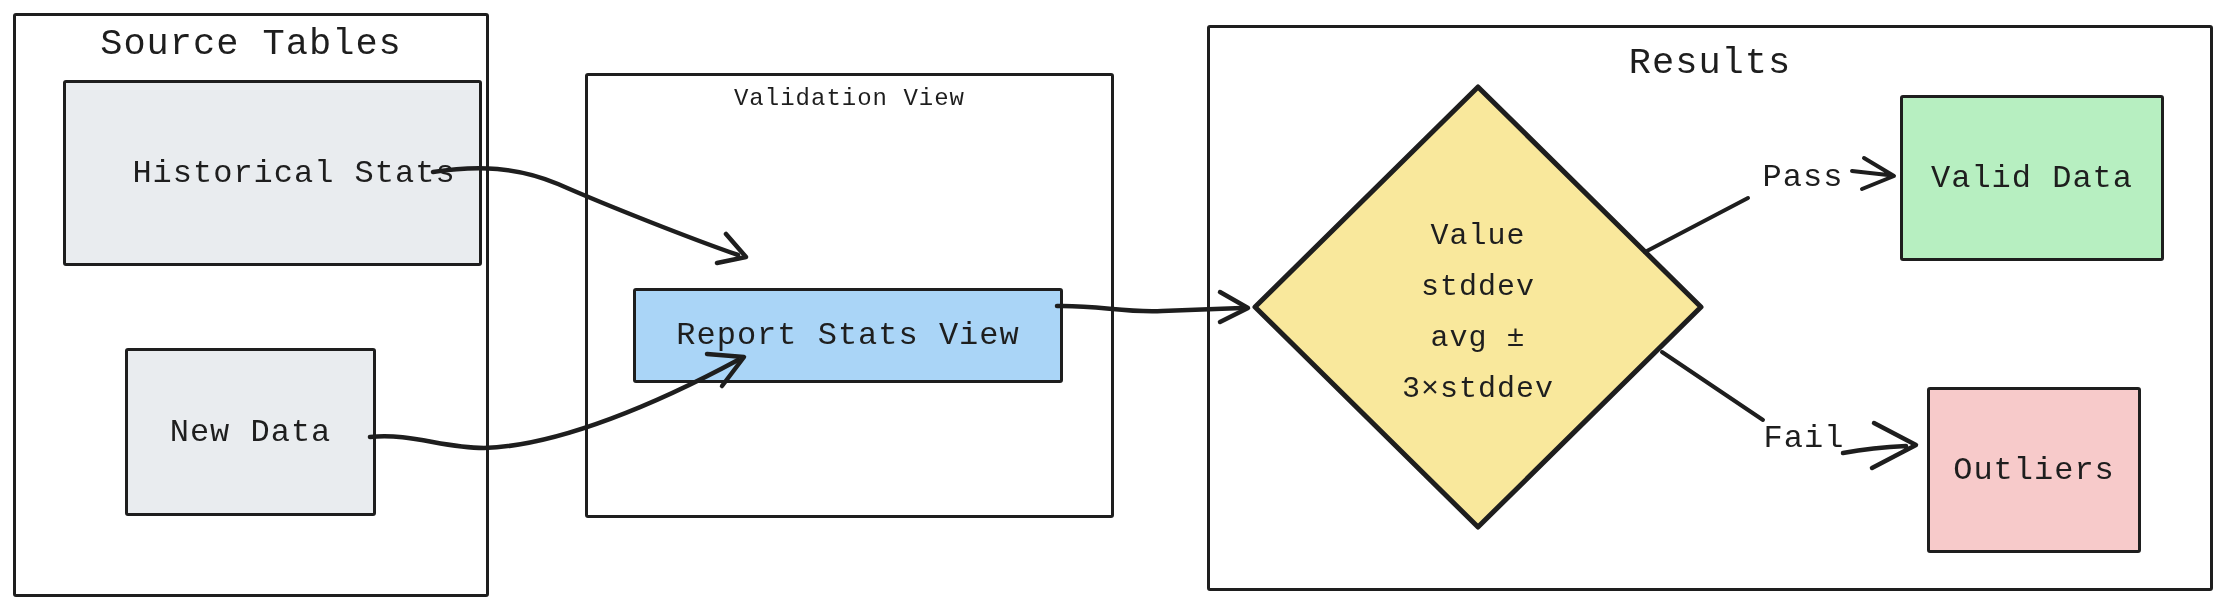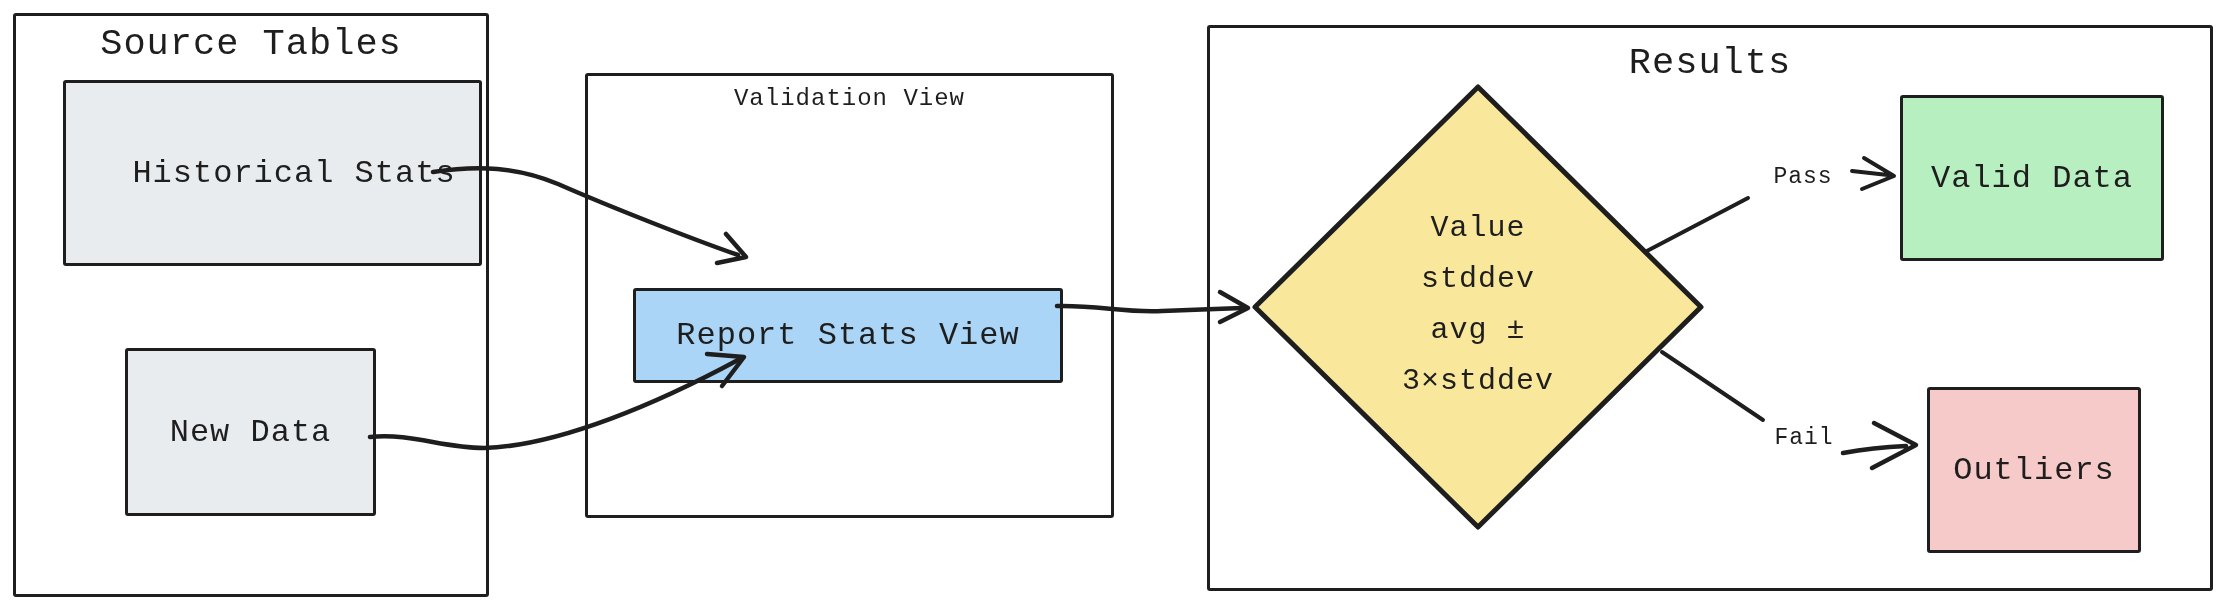--- a/index.html
+++ b/index.html
@@ -42,32 +42,32 @@
     white-space:nowrap;
   }
   .svg-layer{
     position:absolute;
     left:0;top:0;
     z-index:3;
     pointer-events:none;
   }
   .diamond-label{
     position:absolute;
-    left:1328px;top:203px;
+    left:1328px;top:211px;
     width:300px;
     text-align:center;
     font-size:30px;
     line-height:51px;
     letter-spacing:1px;
     z-index:4;
   }
   .edge-label{
     position:absolute;
     transform:translate(-50%,-50%);
-    font-size:23px;
+    font-size:32px;
     letter-spacing:1px;
     white-space:nowrap;
     z-index:4;
   }
 </style>
 </head>
 <body>
 
 <div class="canvas">
 

